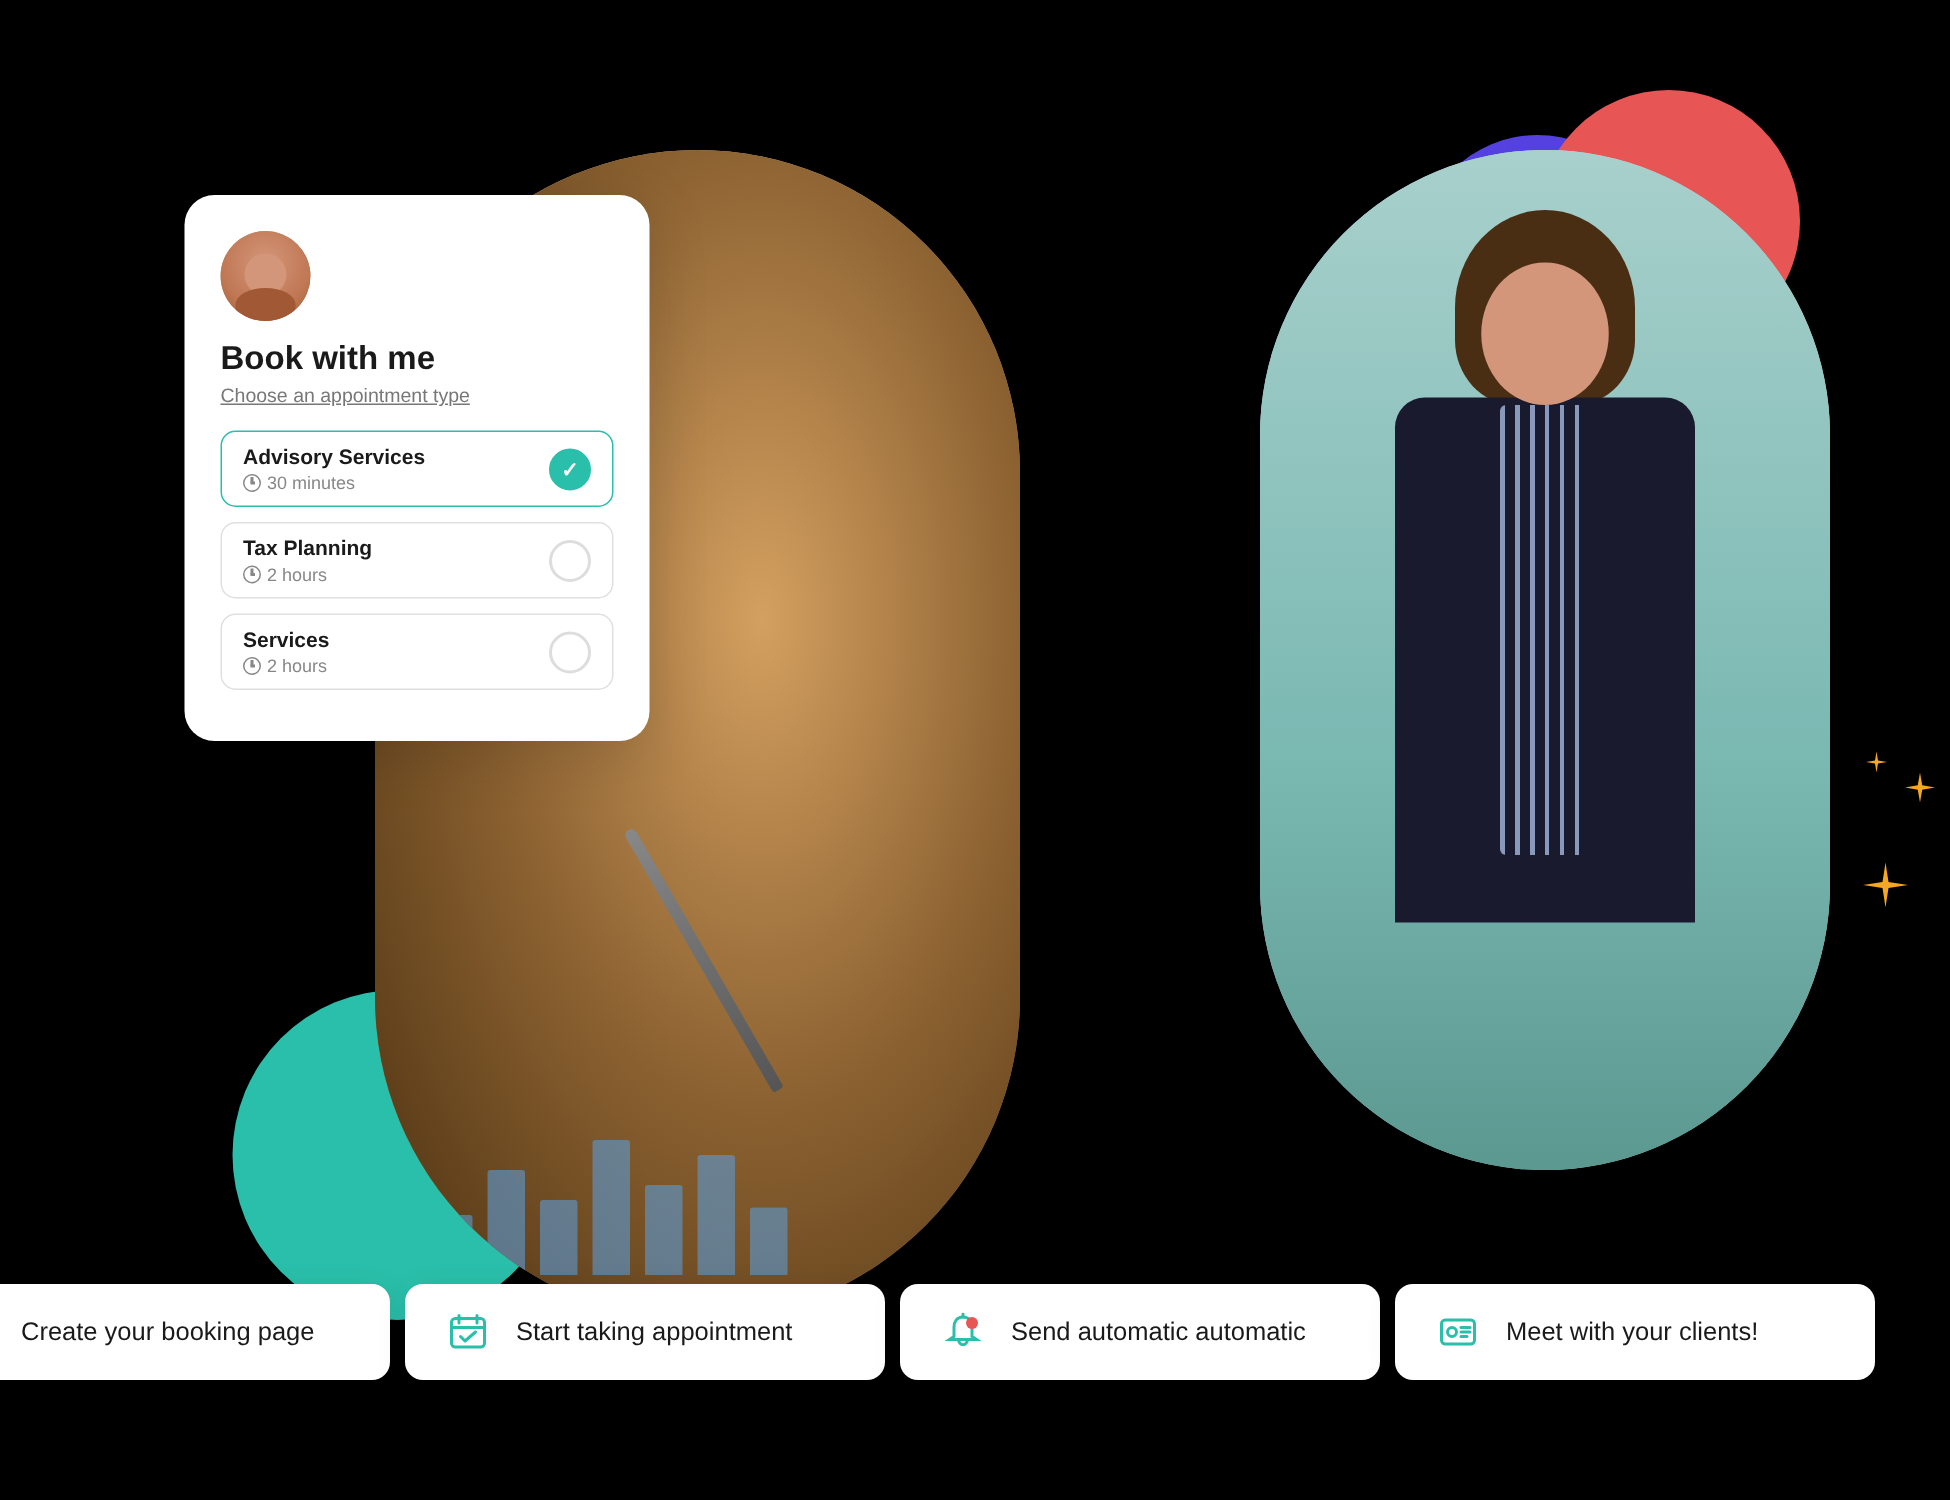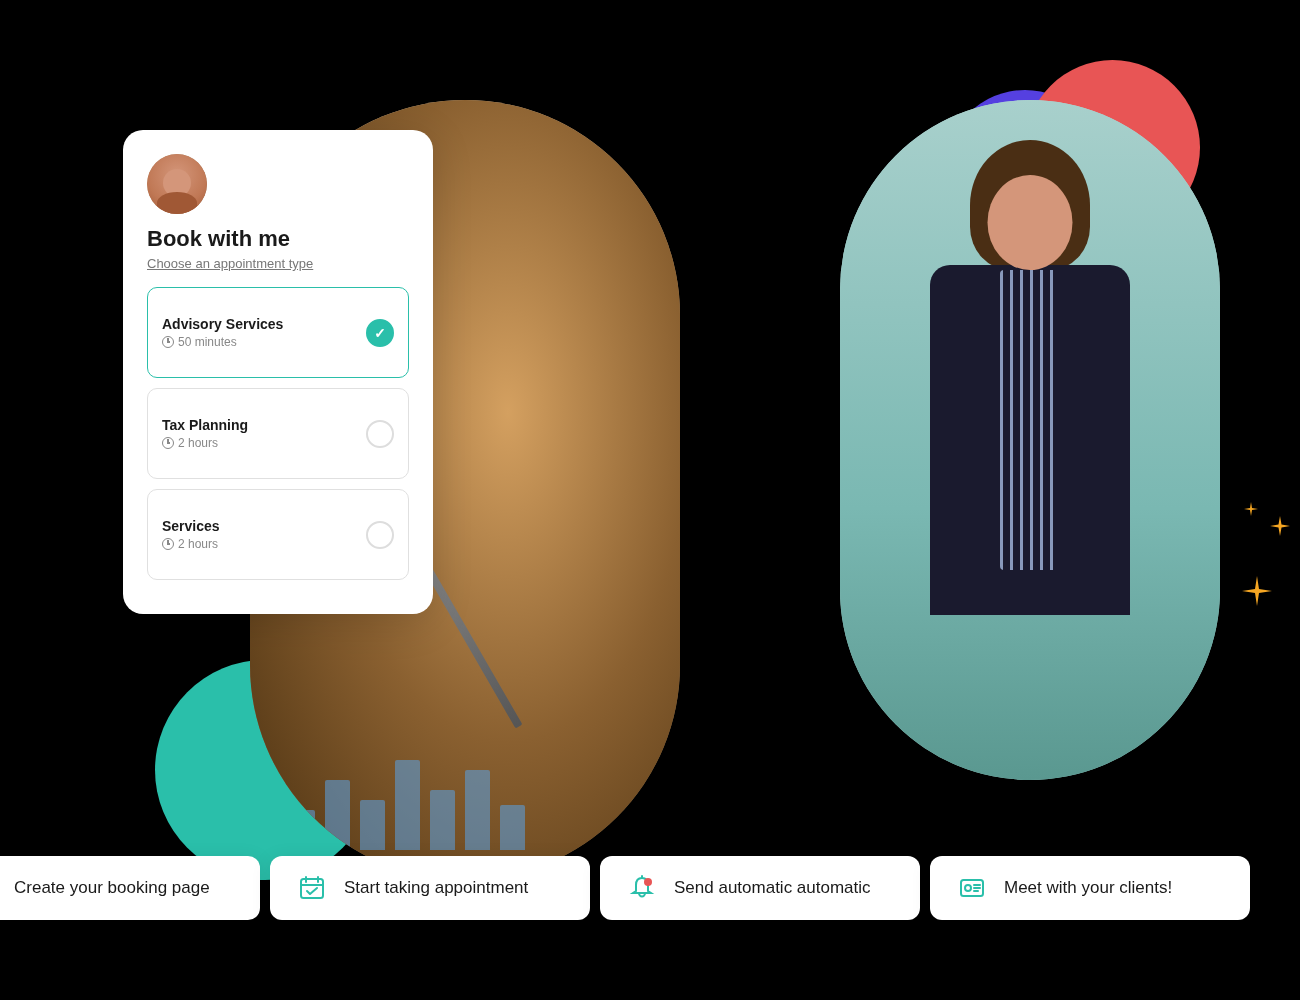--- a/index.html
+++ b/index.html
@@ -202,21 +202,21 @@
     .card-subtitle {
       font-size: 13px;
       color: #777;
       margin-bottom: 16px;
       text-decoration: underline;
     }
 
     .appointment-item {
       border: 1.5px solid #e0e0e0;
       border-radius: 10px;
-      padding: 28px 14px;
+      padding: 8px 14px;
       margin-bottom: 10px;
       display: flex;
       align-items: center;
       justify-content: space-between;
       cursor: pointer;
     }
 
     .appointment-item.selected {
       border-color: #2abfaa;
     }
@@ -388,21 +388,21 @@
       <div class="avatar-face"></div>
     </div>
     <div class="card-title">Book with me</div>
     <div class="card-subtitle">Choose an appointment type</div>
 
     <div class="appointment-item selected">
       <div class="appointment-info">
         <span class="appointment-name">Advisory Services</span>
         <span class="appointment-duration">
           <span class="clock-icon"></span>
-          <span>50 minutes</span>
+          <span>30 minutes</span>
         </span>
       </div>
       <div class="radio-check checked">
         <span class="check-mark">✓</span>
       </div>
     </div>
 
     <div class="appointment-item">
       <div class="appointment-info">
         <span class="appointment-name">Tax Planning</span>

